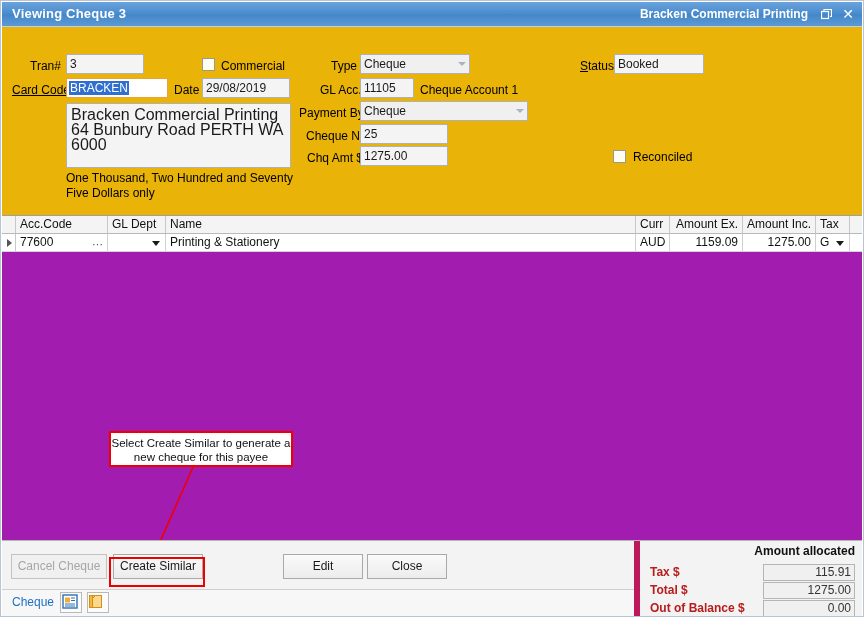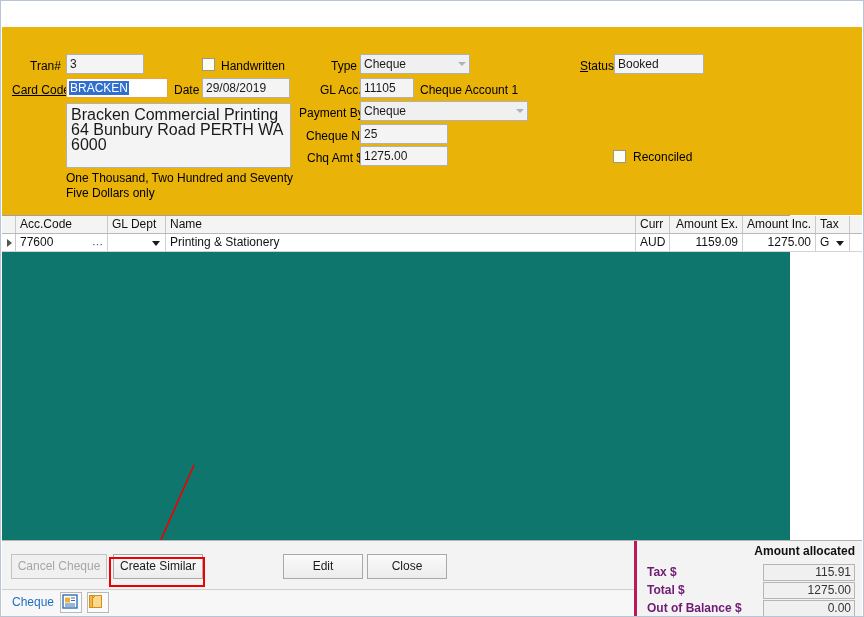--- a/index.html
+++ b/index.html
@@ -167,22 +167,22 @@
     font-weight: bold;
     text-decoration: underline;
     color: #111;
     white-space: nowrap;
   }
 
   
   .gridwrap {
     position: absolute;
     left: 1px; top: 214px;
-    width: 788px; height: 325px;
-    background: #0f766e;
+    width: 860px; height: 325px;
+    background: #a21caf;
     border-top: 1px solid #a0a0a0;
     box-sizing: border-box;
   }
   .gridhead {
     position: absolute;
     left: 0; top: 0;
     width: 860px; height: 18px;
     background: #f4f4f4;
     border-bottom: 1px solid #b9b9b9;
     box-sizing: border-box;
@@ -344,36 +344,36 @@
     background: #fbfbfb;
     box-sizing: border-box;
   }
 
   
   .totals {
     position: absolute;
     left: 632px; top: 0;
     width: 228px; height: 76px;
     background: #f3f3f3;
-    border-left: 3px solid #be185d;
+    border-left: 6px solid #be185d;
     box-sizing: border-box;
   }
   .tot-head {
     position: absolute;
     right: 7px; top: 3px;
     font-size: 12px;
     font-weight: bold;
     color: #111;
   }
   .tot-lbl {
     position: absolute;
     left: 10px;
     font-size: 12px;
     font-weight: bold;
-    color: #701a75;
+    color: #b91c1c;
     white-space: nowrap;
   }
   .tot-val {
     position: absolute;
     right: 7px;
     width: 92px; height: 17px;
     background: #f0f0f0;
     border: 1px solid #b5b5b5;
     box-sizing: border-box;
     font-size: 12px;
@@ -381,28 +381,39 @@
     text-align: right;
     line-height: 15px;
     padding-right: 3px;
   }
 </style>
 </head>
 <body>
 
 <div id="app">
 
+  <div class="titlebar">
+    <div class="title-left">Viewing Cheque 3</div>
+    <div class="title-right">Bracken Commercial Printing</div>
+    <div class="tb-btn tb-restore">
+      <svg width="11" height="11" viewBox="0 0 11 11" style="vertical-align:middle">
+        <rect x="0.5" y="2.5" width="7" height="7" fill="none" stroke="#ffffff" stroke-width="1.2"></rect>
+        <polyline points="3,2 3,0.5 10.5,0.5 10.5,7.5 9,7.5" fill="none" stroke="#ffffff" stroke-width="1.2"></polyline>
+      </svg>
+    </div>
+    <div class="tb-btn tb-close">✕</div>
+  </div>
 
   <div class="headerpanel">
 
     <div class="lbl" style="left:28px; top:32px;">Tran#</div>
     <div class="fld" style="left:64px; top:27px; width:78px;">3</div>
 
     <div class="chk" style="left:200px; top:31px;"></div>
-    <div class="lbl" style="left:219px; top:32px;">Handwritten</div>
+    <div class="lbl" style="left:219px; top:32px;">Commercial</div>
 
     <div class="lbl" style="left:329px; top:32px;">Type</div>
     <div class="combo" style="left:358px; top:27px; width:110px;">
       <span>Cheque</span>
       <span class="caret-dn"></span>
     </div>
 
     <div class="lbl" style="left:578px; top:32px;"><span style="text-decoration:underline">S</span><span>tatus</span></div>
     <div class="fld" style="left:612px; top:27px; width:90px;">Booked</div>
 
@@ -471,20 +482,22 @@
       <div class="dcell" style="left:634px; width:34px;">AUD</div>
       <div class="dcell r" style="left:668px; width:73px;">1159.09</div>
       <div class="dcell r" style="left:741px; width:73px;">1275.00</div>
       <div class="dcell" style="left:814px; width:34px;">
         <span>G</span>
         <span class="cellcaret"></span>
       </div>
     </div>
   </div>
 
+  <div class="callout">Select Create Similar to generate a
+new cheque for this payee</div>
 
   <svg class="arrow-svg" viewBox="0 0 120 104">
     <line x1="63" y1="2" x2="24" y2="90" stroke="#ef0000" stroke-width="1.6"></line>
     <polygon points="21,96 18,80 32,86" fill="#ef0000"></polygon>
   </svg>
 
   <div class="bottompanel">
 
     <div class="btnrow">
       <div class="btn" style="left:111px; width:90px;">Create Similar</div>

